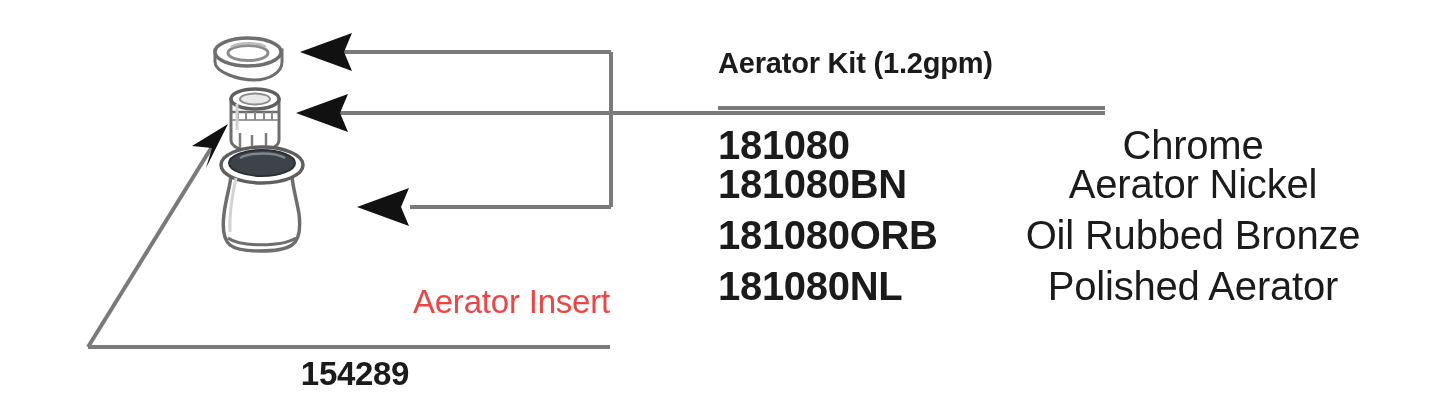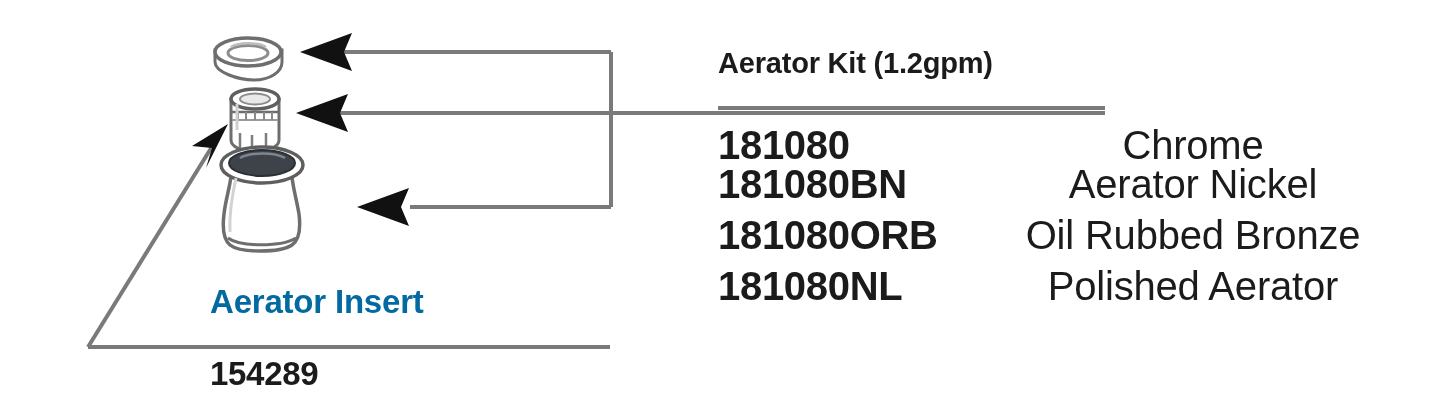--- a/index.html
+++ b/index.html
@@ -68,33 +68,33 @@
   }
   .parts-table tr.gap-before td {
     padding-top: 12px;
   }
 
   .insert-heading {
     position: absolute;
     left: 210px;
     top: 283px;
     width: 400px;
-    text-align: left;
+    text-align: right;
     font-size: 33px;
-    font-weight: bold;
-    color: #0369a1;
+    font-weight: normal;
+    color: #ef4444;
     letter-spacing: -0.2px;
     white-space: nowrap;
   }
   .insert-number {
     position: absolute;
     left: 210px;
     top: 355px;
     width: 290px;
-    text-align: left;
+    text-align: center;
     font-size: 33px;
     font-weight: bold;
     color: #1b1b1b;
     letter-spacing: -0.3px;
     white-space: nowrap;
   }
 </style>
 </head>
 <body>
 

